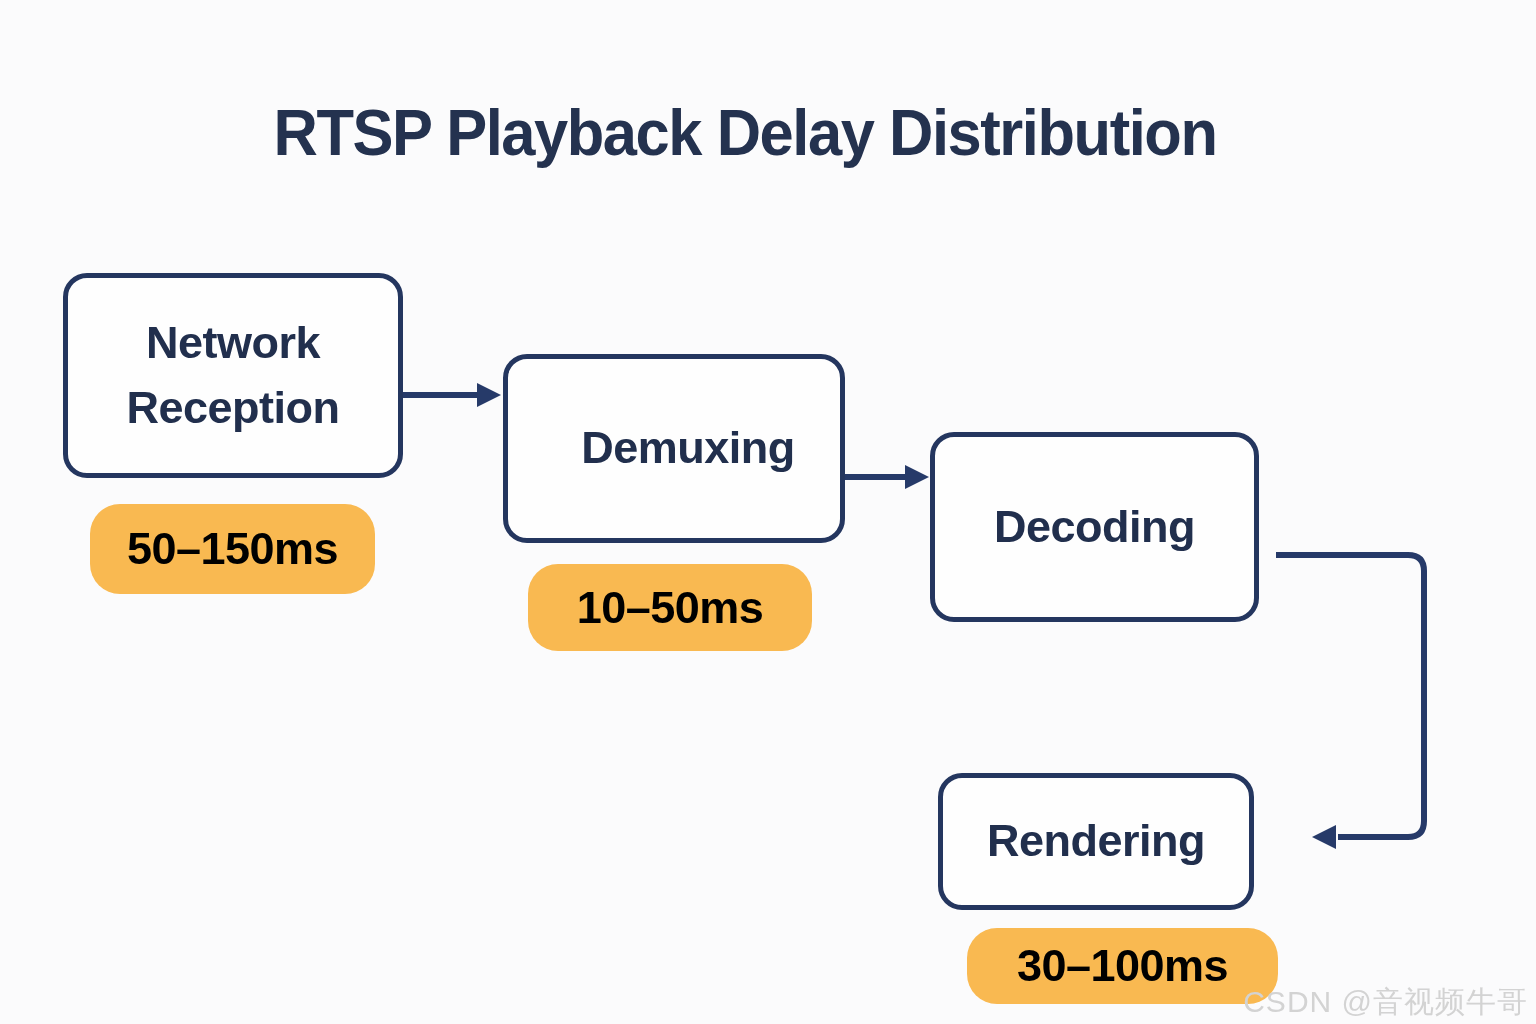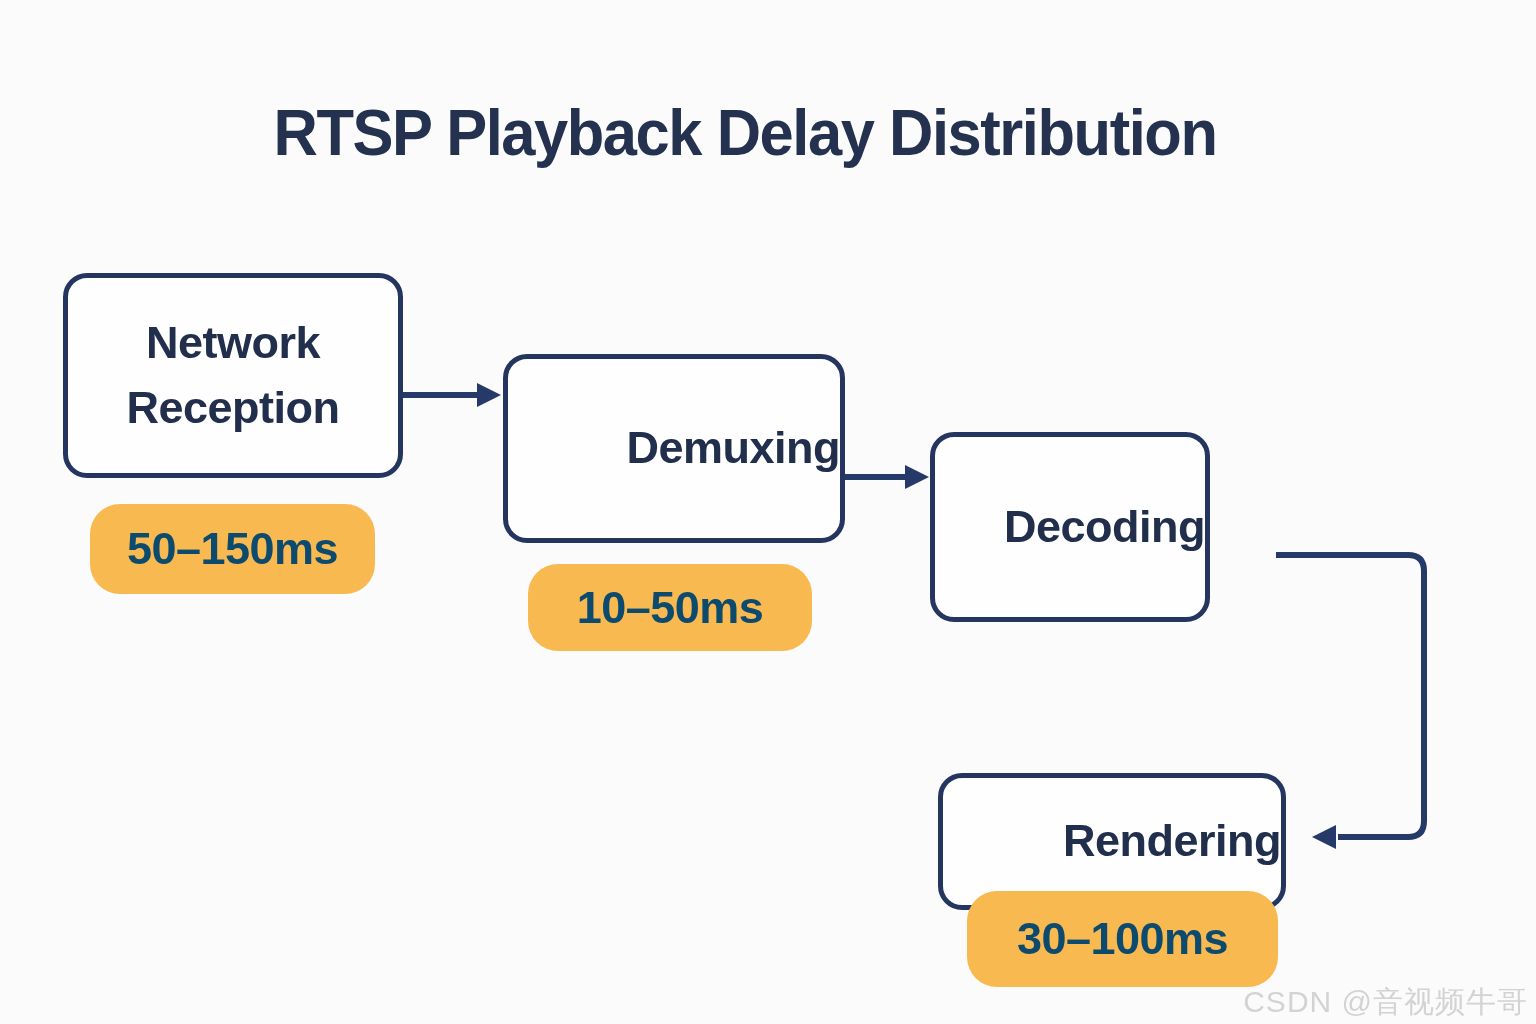--- a/index.html
+++ b/index.html
@@ -30,50 +30,50 @@
     transform-origin: center;
     white-space: nowrap;
   }
   .node {
     position: absolute;
     background: #fefefe;
     border: 5px solid #24365f;
     border-radius: 24px;
     display: flex;
     align-items: center;
-    justify-content: flex-end;
+    justify-content: center;
     text-align: center;
     box-sizing: border-box;
     font-size: 45px;
     font-weight: bold;
     line-height: 1.44;
     color: #212f4d;
     letter-spacing: -0.5px;
   }
   .badge {
     position: absolute;
     background: #f9b951;
     border-radius: 30px;
     display: flex;
     align-items: center;
     justify-content: center;
     box-sizing: border-box;
     font-size: 45px;
     font-weight: bold;
-    color: #0c4a6e;
+    color: #000000;
     letter-spacing: -0.5px;
   }
   #node-network   { left: 63px;  top: 273px; width: 340px; height: 205px; }
   #badge-network  { left: 90px;  top: 504px; width: 285px; height: 90px;  }
   #node-demuxing  { left: 503px; top: 354px; width: 342px; height: 189px; padding-left: 28px; }
   #badge-demuxing { left: 528px; top: 564px; width: 284px; height: 87px;  }
-  #node-decoding  { left: 930px; top: 432px; width: 280px; height: 190px; }
+  #node-decoding  { left: 930px; top: 432px; width: 329px; height: 190px; }
   #badge-decoding { left: 970px; top: 643px; width: 277px; height: 90px;  }
-  #node-rendering { left: 938px; top: 773px; width: 348px; height: 137px; }
-  #badge-rendering{ left: 967px; top: 891px; width: 311px; height: 96px;  }
+  #node-rendering { left: 938px; top: 773px; width: 316px; height: 137px; }
+  #badge-rendering{ left: 967px; top: 928px; width: 311px; height: 76px;  }
   #connectors {
     position: absolute;
     left: 0; top: 0;
     width: 1536px;
     height: 1024px;
     pointer-events: none;
   }
   .watermark {
     position: absolute;
     top: 982px;

